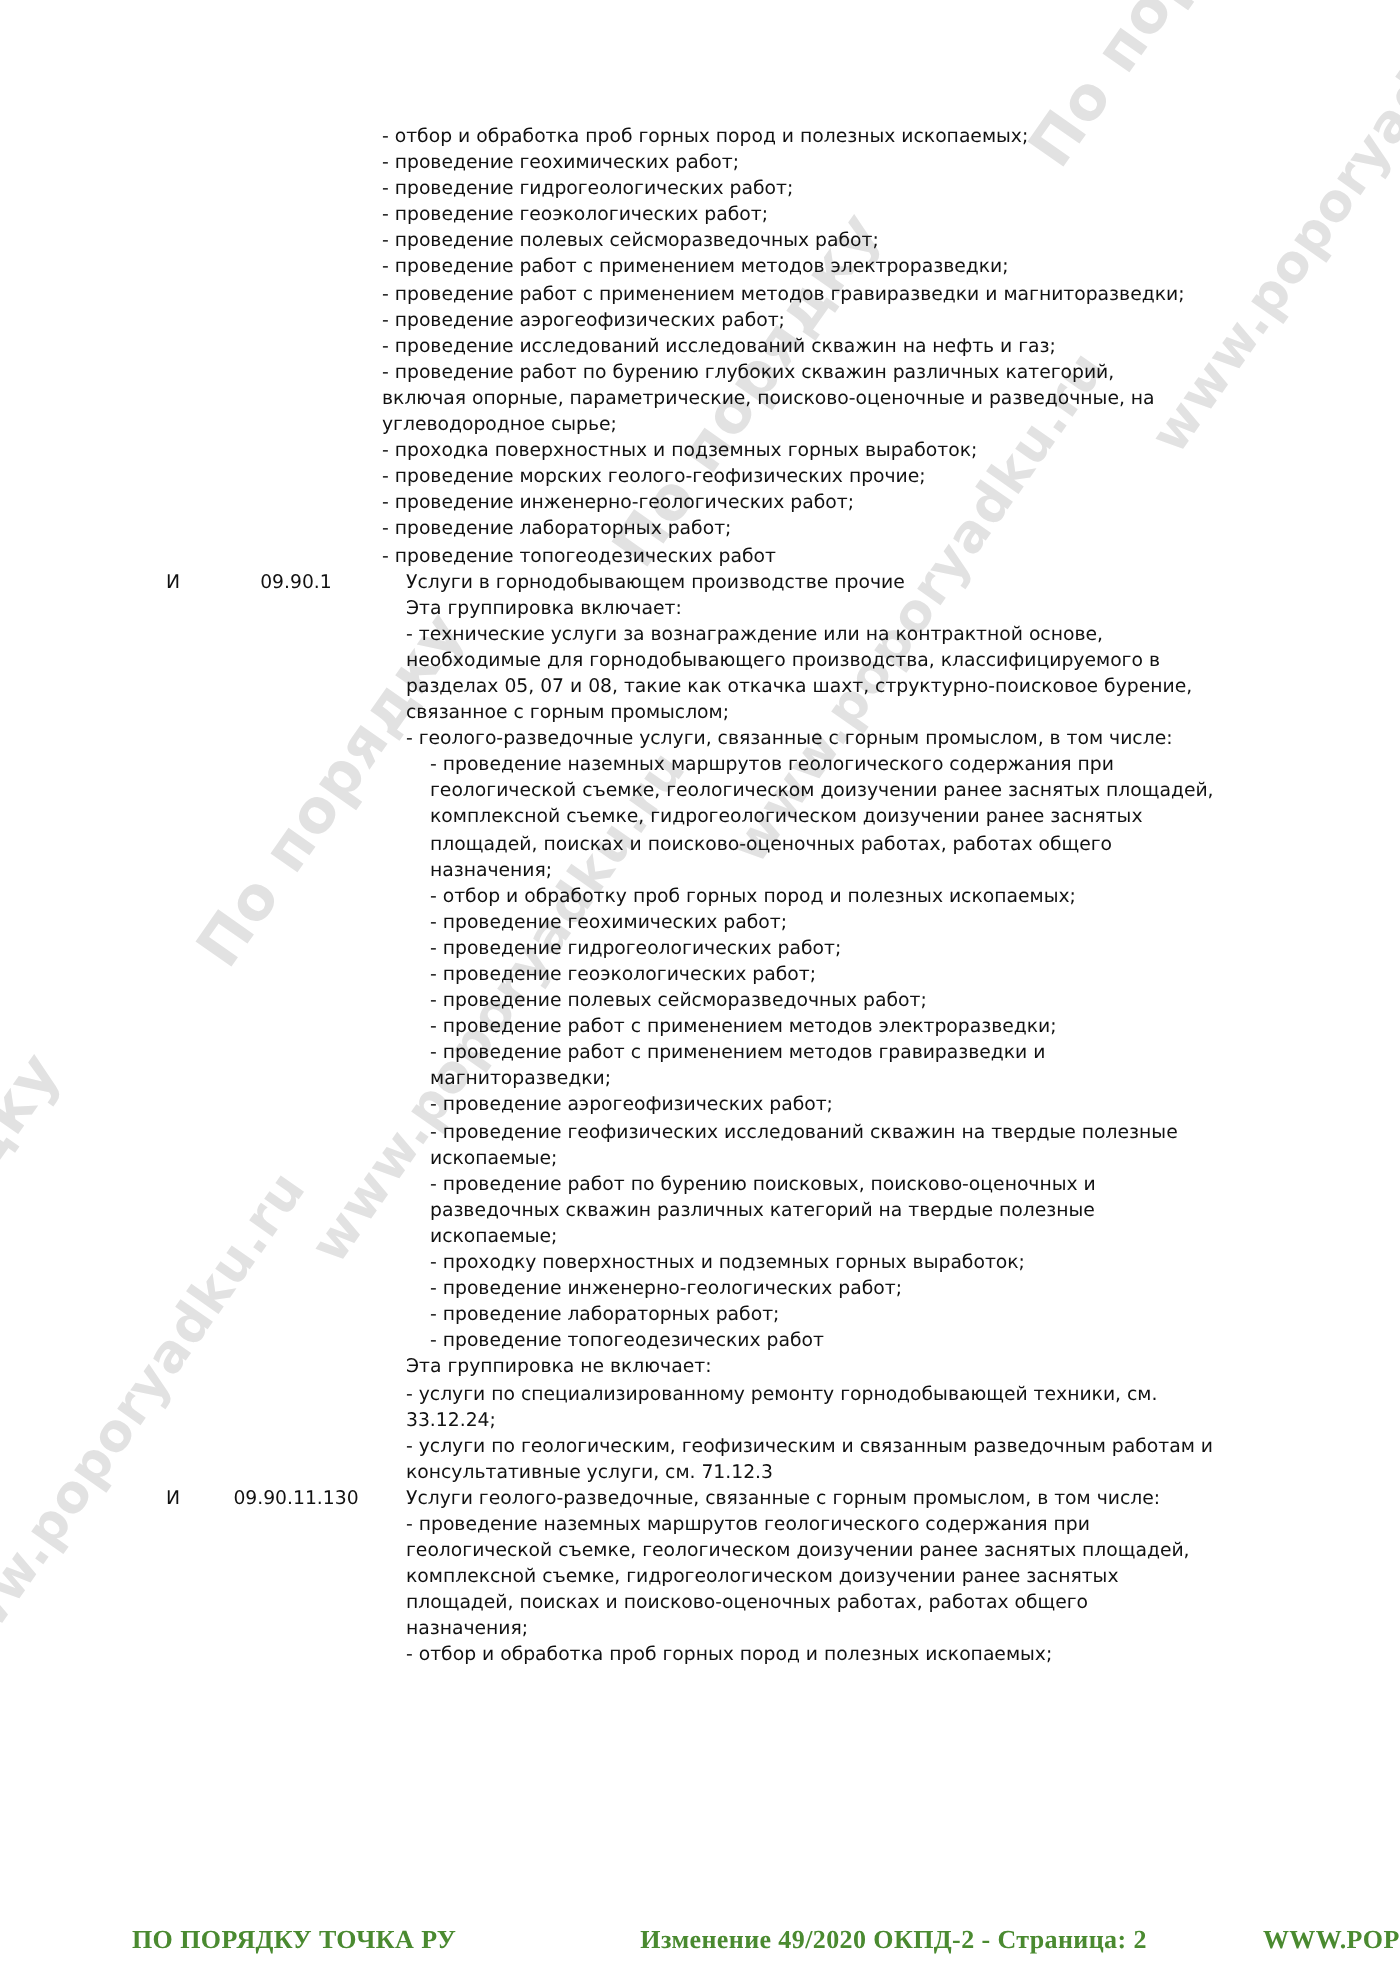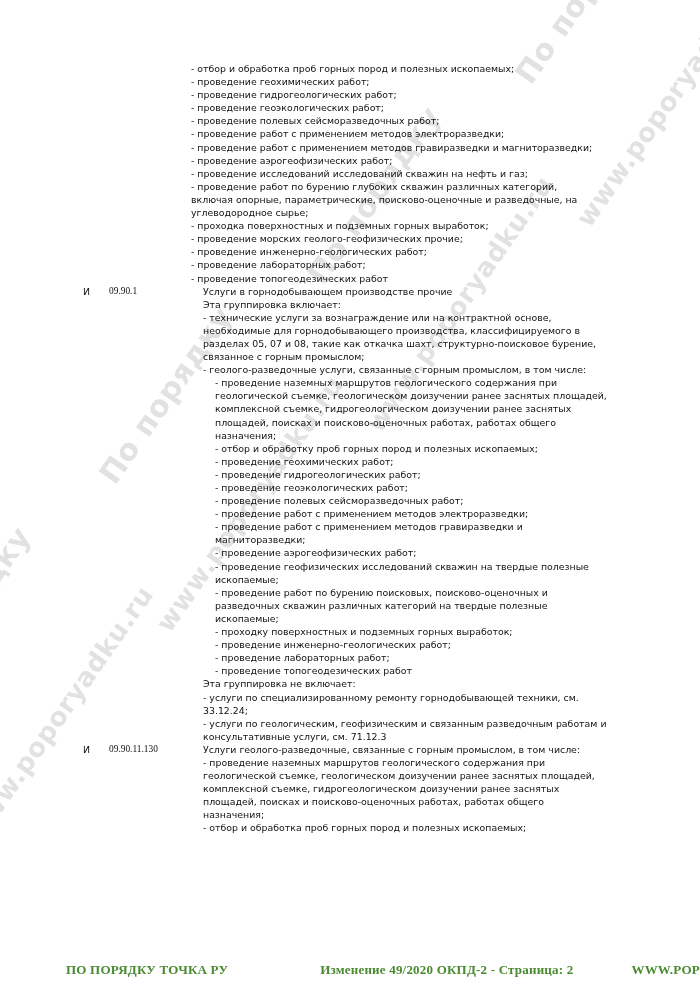--- a/index.html
+++ b/index.html
@@ -72,23 +72,22 @@
     line-height: 13.1px;
     color: #111;
     text-align: left;
   }
   .col-code {
     width: 78px;
     flex: 0 0 78px;
     font-size: 9.4px;
     line-height: 13.1px;
     color: #111;
-    text-align: left;
-    white-space: nowrap;
-    font-family: Liberation Serif, serif;
+    text-align: center;
+    white-space: nowrap;
   }
   .col-text {
     flex: 0 0 auto;
     width: 405px;
     margin-left: 16px;
     font-size: 9.4px;
     line-height: 13.1px;
     color: #111;
   }
   

